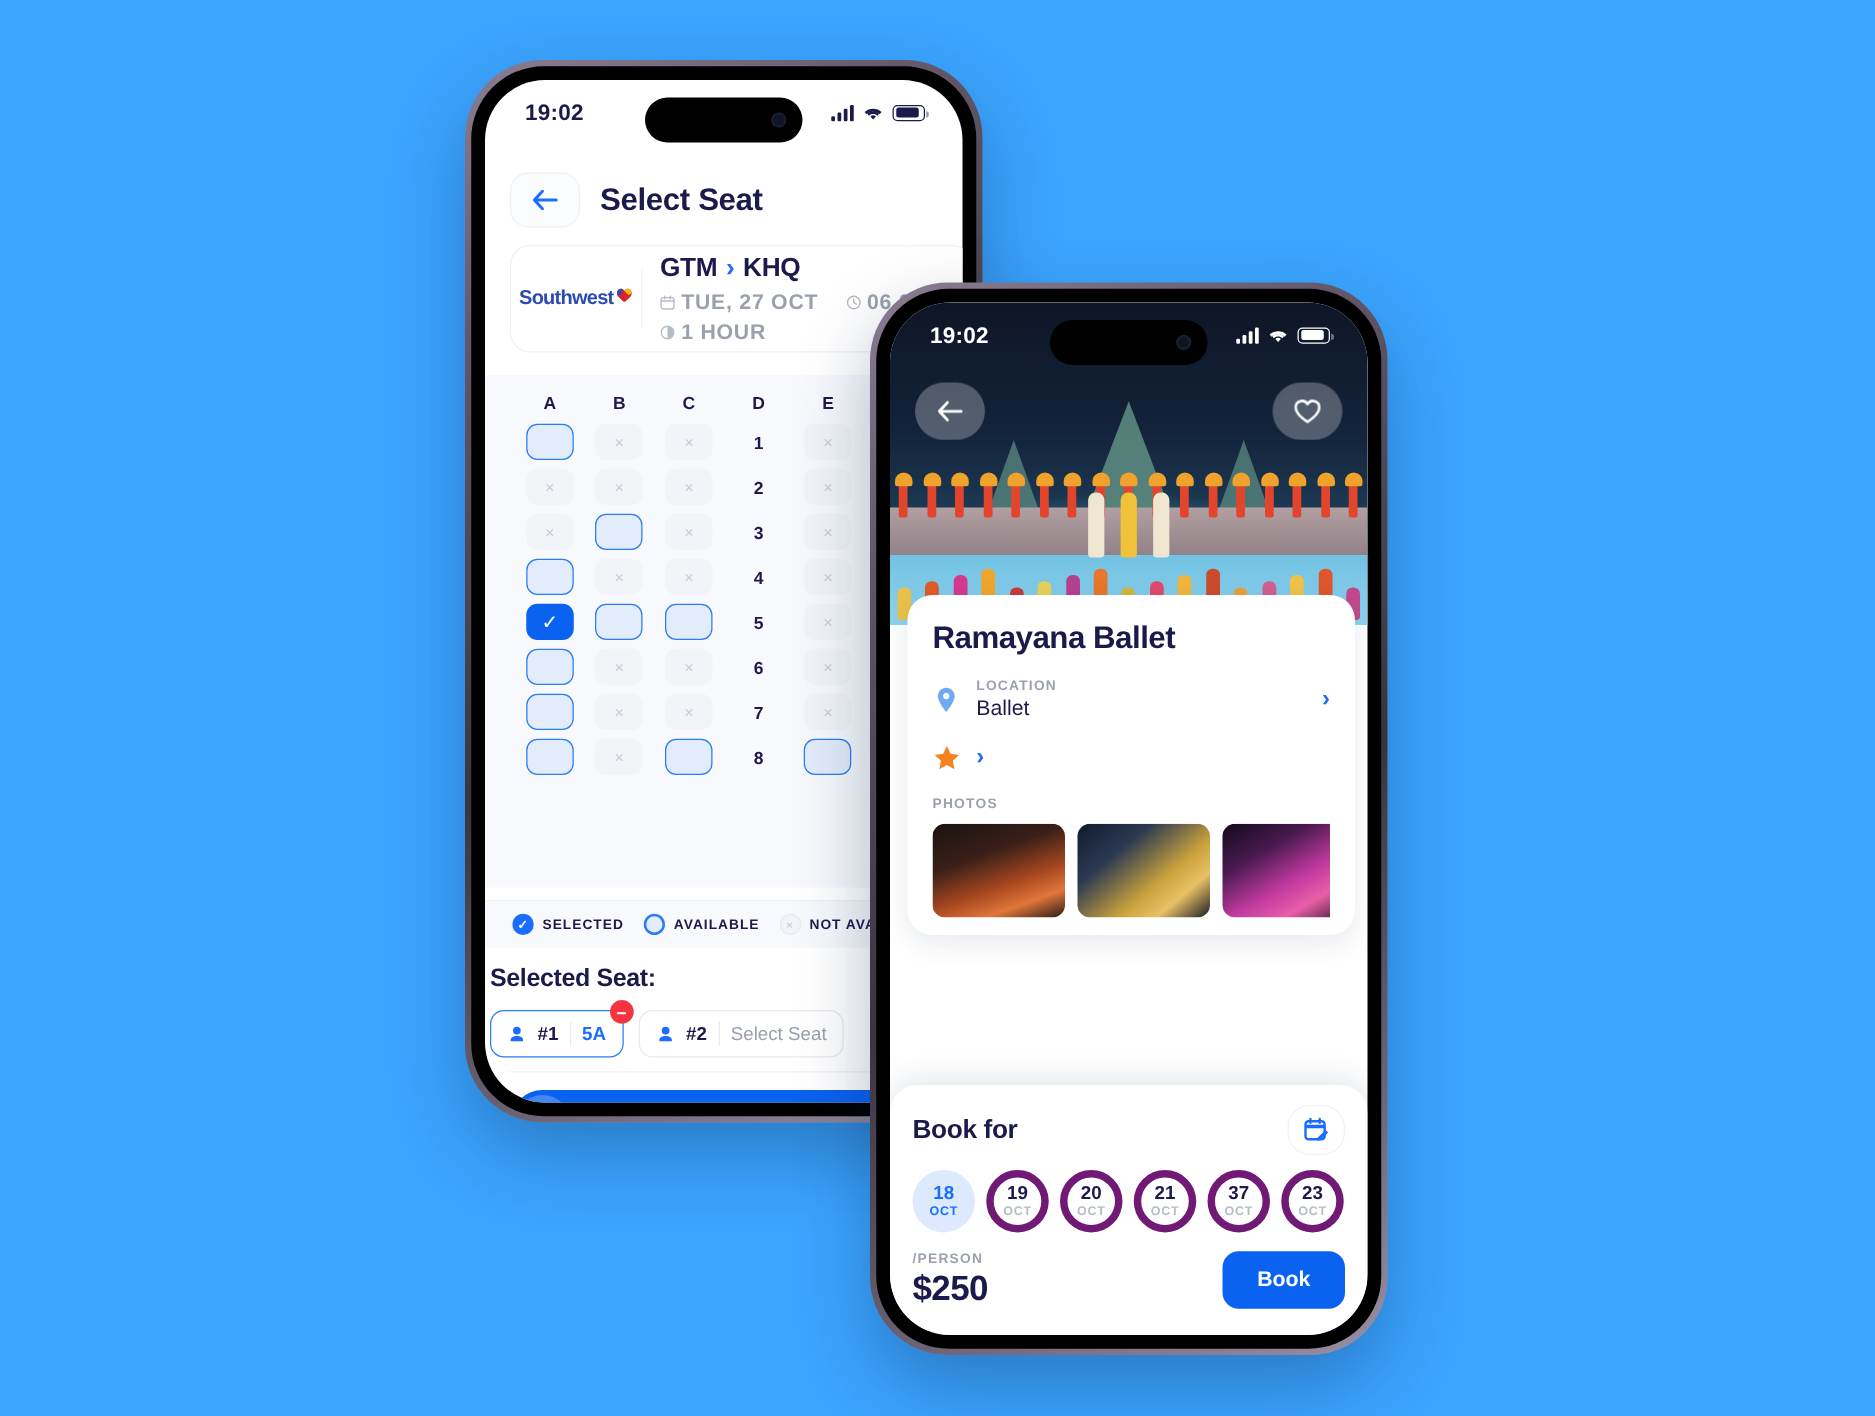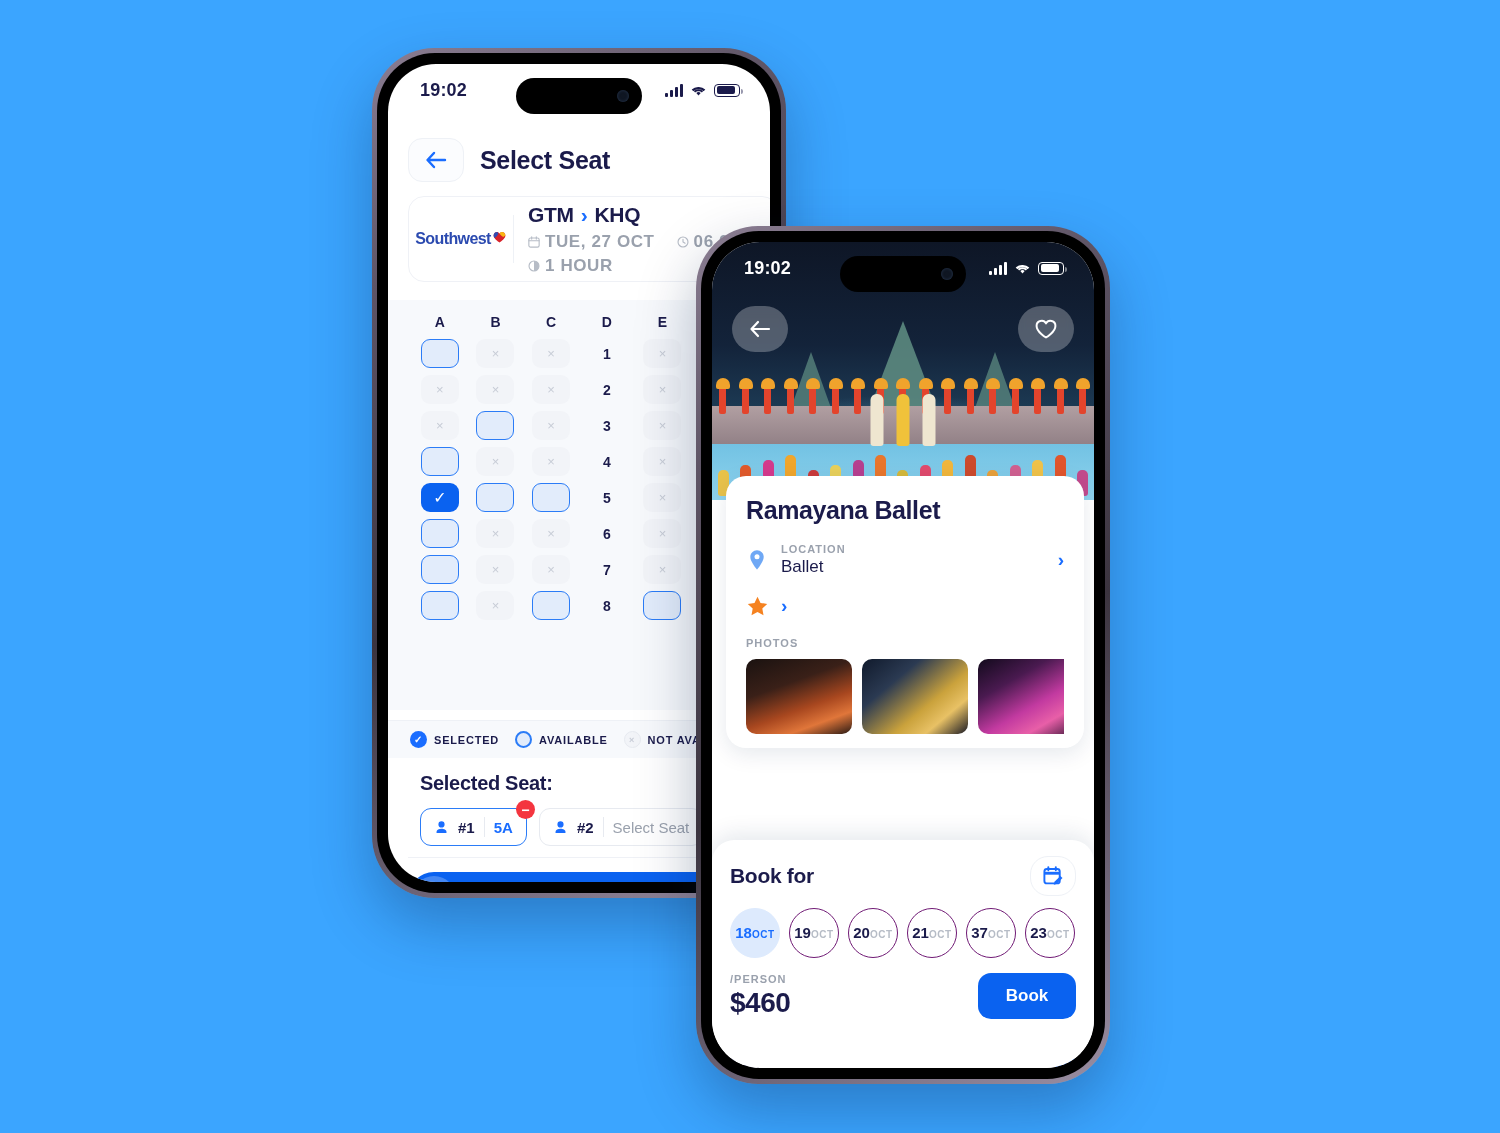--- a/index.html
+++ b/index.html
@@ -166,21 +166,21 @@
     display:flex; align-items:center; gap: 16px;
     padding-left: 22px;
     border-top: 1px solid #eef1f6;
   }
   .lg { display:flex; align-items:center; gap:7px; font-size:11px; font-weight:700; color:#1b1b4b; letter-spacing:0.8px; white-space:nowrap; }
   .lg-dot { width:17px; height:17px; border-radius:50%; display:flex; align-items:center; justify-content:center; flex:none; }
   .lg-dot.sel  { background:#1a6dff; color:#fff; font-size:10px; }
   .lg-dot.av   { background:#e2ecfb; border:2px solid #2b7cf7; }
   .lg-dot.nav  { background:#f2f4f8; border:1px solid #e7eaf0; color:#c7ccd6; font-size:9px; }
 
-  .sel-wrap { position:absolute; left:0; top: 694px; width:100%; padding: 14px 20px 0 32px; }
+  .sel-wrap { position:absolute; left:0; top: 694px; width:100%; padding: 14px 20px 0 4px; }
   .sel-title { font-size:20px; font-weight:700; color:#1b1b4b; letter-spacing:-0.3px; }
   .sel-chips { display:flex; gap:12px; margin-top:13px; }
   .chip {
     height: 38px; border-radius:11px; display:flex; align-items:center; gap:9px;
     padding: 0 13px; font-size:15px; font-weight:700; position:relative;
     border:1px solid #e7eaf0; color:#1b1b4b; background:#fff;
   }
   .chip.active { border:1.6px solid #2b7cf7; }
   .chip .sep { width:1px; height:20px; background:#e7eaf0; }
   .chip .val-sel { color:#1a6dff; font-weight:700; }
@@ -275,37 +275,37 @@
 
   .loc-sec {
     position:absolute; left:0; top: 808px; width:100%;
     padding: 0 18px;
   }
   .loc-head { display:flex; align-items:center; justify-content:space-between; }
   .loc-title { font-size:21px; font-weight:700; color:#1b1b4b; letter-spacing:-0.3px; }
   .loc-link { font-size:16px; font-weight:700; color:#1a6dff; }
 
   .book-sheet {
-    position:absolute; left:0; bottom:0; width:100%; height: 228px;
+    position:absolute; left:0; bottom:0; width:100%; height: 200px;
     background:#fff; border-radius: 22px 22px 48px 48px;
     box-shadow: 0 -6px 22px rgba(10,35,80,0.10);
     padding: 16px 18px 0 18px;
   }
   .bs-head { display:flex; align-items:center; justify-content:space-between; }
   .bs-title { font-size:21px; font-weight:700; color:#1b1b4b; letter-spacing:-0.3px; }
   .bs-calbtn {
     width:46px; height:40px; border-radius:18px;
     border:1px solid #eef1f6; background:#fff;
     display:flex; align-items:center; justify-content:center;
   }
   .dates { display:flex; gap:9px; margin-top:12px; }
   .date-pill {
     width: 50px; height: 50px; border-radius: 26px;
-    border:1px solid #701a75; background:#fff;
-    display:flex; flex-direction:row; align-items:center; justify-content:center;
+    border:6px solid #701a75; background:#fff;
+    display:flex; flex-direction:column; align-items:center; justify-content:center;
   }
   .date-pill.on { background:#ddeafd; border-color:#ddeafd; }
   .dp-d { font-size:15px; font-weight:700; color:#1b1b4b; line-height:1.05; }
   .dp-m { font-size:10px; font-weight:700; color:#b6bcc6; letter-spacing:0.6px; margin-top:2px; }
   .date-pill.on .dp-d, .date-pill.on .dp-m { color:#1a6dff; }
   .bs-foot { display:flex; align-items:flex-end; justify-content:space-between; margin-top: 15px; }
   .bs-per { font-size:11px; font-weight:600; color:#9aa1ad; letter-spacing:1px; }
   .bs-price { font-size:28px; font-weight:700; color:#1b1b4b; letter-spacing:-0.5px; margin-top:2px; }
   .bs-book {
     width: 98px; height: 46px; border-radius: 13px;
@@ -676,21 +676,21 @@
                 <span class="dp-m">OCT</span>
               </div>
               <div class="date-pill">
                 <span class="dp-d">23</span>
                 <span class="dp-m">OCT</span>
               </div>
             </div>
           <div class="bs-foot">
             <span>
               <span class="bs-per" style="display:block">/PERSON</span>
-              <span class="bs-price" style="display:block">$460</span>
+              <span class="bs-price" style="display:block">$250</span>
             </span>
             <span class="bs-book">Book</span>
           </div>
         </div>
 
       </div>
     </div>
   </div>
 
 

